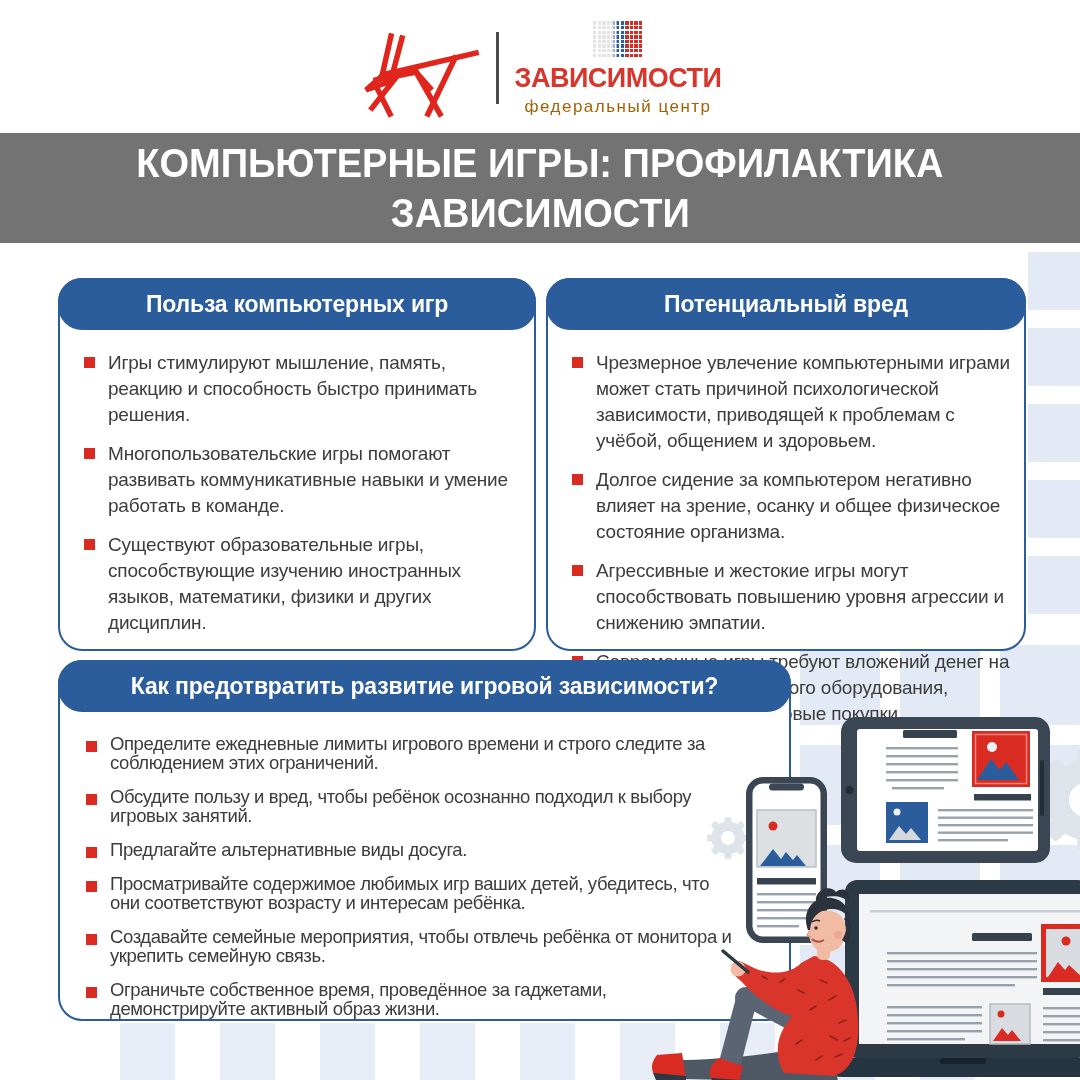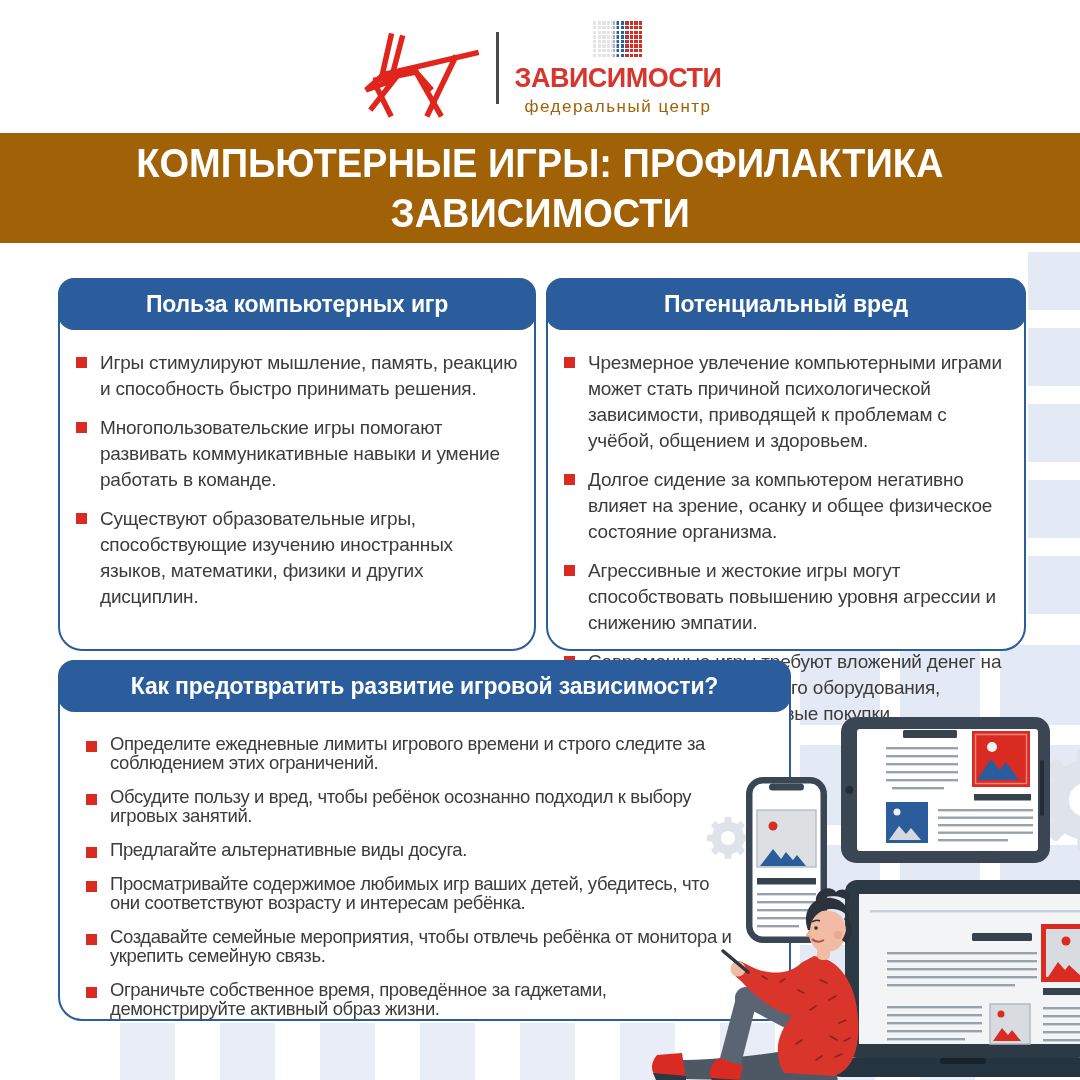--- a/index.html
+++ b/index.html
@@ -18,43 +18,43 @@
     width:50px;height:37px;margin:0 auto;
     background:
       repeating-linear-gradient(0deg, transparent 0 3.4px, #ffffff 3.4px 4.6px),
       repeating-linear-gradient(90deg, transparent 0 3.4px, #ffffff 3.4px 4.6px),
       linear-gradient(90deg,#E4E4E4 0 20px,#9FB4D4 20px 24px,#2F5D9E 24px 33px,#D92B21 33px 50px);
   }
   .brand-title{margin-top:6px;font-size:27px;font-weight:bold;color:#D8352C;letter-spacing:-0.5px;}
   .brand-subtitle{margin-top:3px;font-size:17px;color:#a16207;letter-spacing:1.5px;}
   
   .banner{
-    position:absolute;left:0;top:133px;width:1080px;height:110px;background:#a16207;z-index:1;
+    position:absolute;left:0;top:133px;width:1080px;height:110px;background:#737373;z-index:1;
     display:flex;flex-direction:column;align-items:center;justify-content:center;
   }
   .banner-line{
     color:#ffffff;font-weight:bold;font-size:40px;line-height:50px;
     letter-spacing:0;transform:scaleX(0.95);white-space:nowrap;
   }
   
   .card{
     position:absolute;background:#ffffff;border:2px solid #2B5D9C;border-radius:24px;z-index:1;
   }
   .card-head{
-    position:absolute;top:-2px;left:-2px;right:-2px;height:52px;background:#2B5D9C;border-radius:16px;
+    position:absolute;top:-2px;left:-2px;right:-2px;height:52px;background:#2B5D9C;border-radius:24px;
     display:flex;align-items:center;justify-content:center;
     color:#ffffff;font-weight:bold;font-size:23px;letter-spacing:-0.2px;
   }
   .card ul{list-style:none;margin:0;display:flex;flex-direction:column;}
   .card li{display:flex;align-items:flex-start;gap:13px;color:#3C3C3C;}
   .bullet{flex:0 0 11px;width:11px;height:11px;background:#D92B21;margin-top:7px;}
   #card-benefits{left:58px;top:278px;width:474px;height:369px;}
   #card-harm{left:546px;top:278px;width:476px;height:369px;}
   #card-prevention{left:58px;top:660px;width:729px;height:357px;}
-  #card-benefits ul,#card-harm ul{padding:70px 14px 0 16px;gap:13px;}
+  #card-benefits ul,#card-harm ul{padding:70px 14px 0 24px;gap:13px;}
   #card-benefits li,#card-harm li{font-size:19px;line-height:26px;letter-spacing:-0.2px;}
   #card-prevention ul{padding:72px 48px 0 26px;gap:15px;}
   #card-prevention li{font-size:18.5px;line-height:19px;letter-spacing:-0.4px;}
   
   .illu{position:absolute;left:620px;top:630px;width:460px;height:450px;z-index:2;}
 </style>
 </head>
 <body>
 
 <div class="sq" style="left:1028px;top:252px;width:52px;height:58px;"></div>

